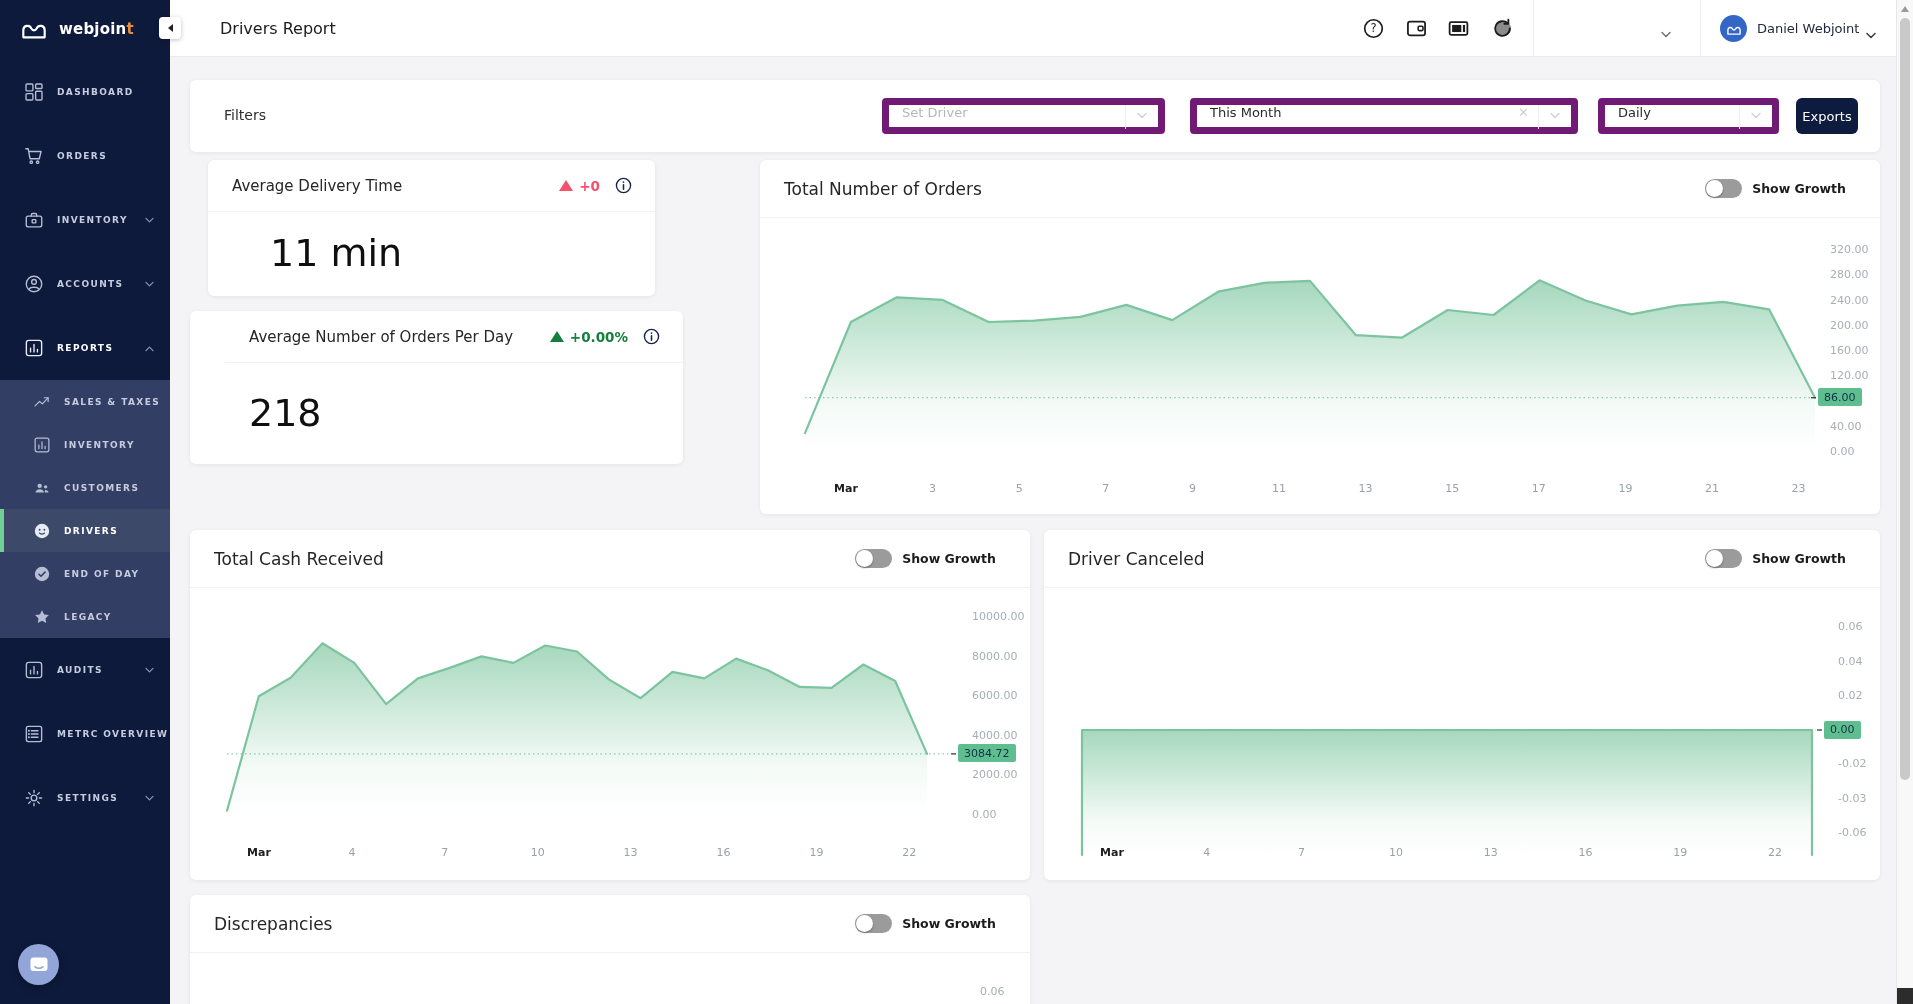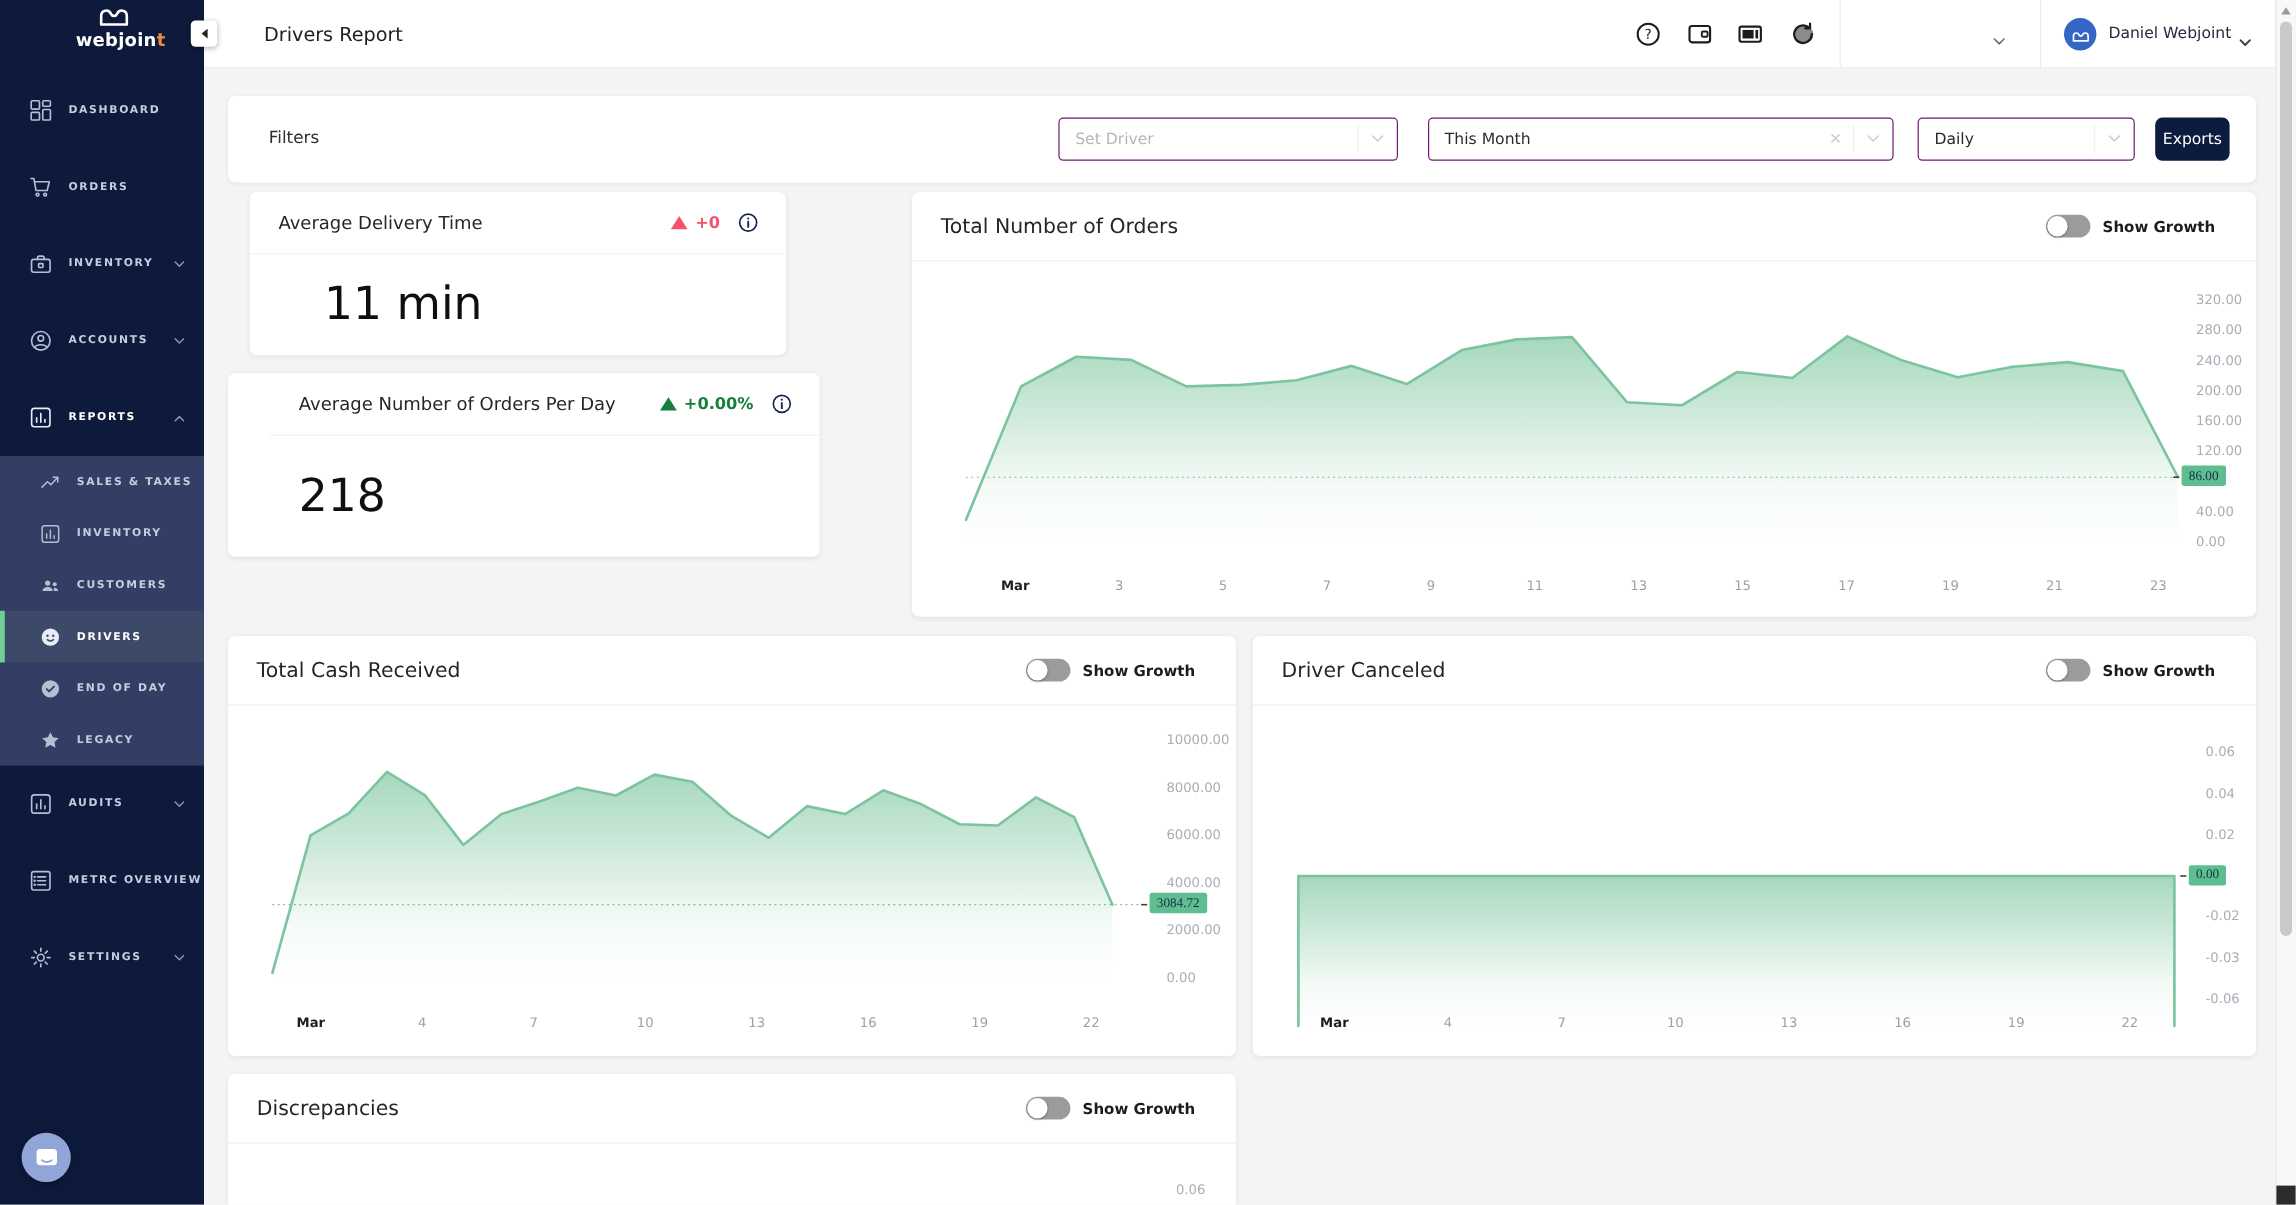--- a/index.html
+++ b/index.html
@@ -1,21 +1,21 @@
 <!DOCTYPE html>
 <html><head>
 <meta charset="utf-8">
 <style>
   * { margin:0; padding:0; box-sizing:border-box; }
   html,body { width:1913px; height:1004px; overflow:hidden; }
   body { position:relative; background:#f4f4f6; font-family:"DejaVu Sans","Liberation Sans",sans-serif; }
 
   
   .sidebar { position:absolute; left:0; top:0; width:170px; height:1004px; background:#0e1a3c; z-index:5; }
-  .logo-row { height:57px; display:flex; align-items:center; padding-left:20px;flex-direction:column; }
+  .logo-row { height:57px; display:flex; align-items:center; padding-left:20px; }
   .logo-icon { width:28px; height:24px; color:#fff; }
   .logo-text { margin-left:11px; font-size:15px; font-weight:bold; color:#fff; letter-spacing:.2px; }
   .logo-accent { color:#e98a3c; }
   .collapse-btn { position:absolute; left:159px; top:17px; width:22px; height:22px; background:#fff; border-radius:4px;
     box-shadow:0 1px 4px rgba(0,0,0,.25); z-index:20; display:flex; align-items:center; justify-content:center; cursor:pointer; }
   .collapse-btn .tri { width:0; height:0; border-top:4px solid transparent; border-bottom:4px solid transparent; border-right:5px solid #222; }
   .nav { margin-top:3px; }
   .nav-item { height:64px; display:flex; align-items:center; padding-left:24px; position:relative; cursor:pointer; }
   .nav-item.sub { height:43px; padding-left:33px; }
   .submenu { background:#323e63; }
@@ -47,22 +47,22 @@
     display:flex; align-items:center; justify-content:center; cursor:pointer; }
   .avatar svg { width:16px; height:14px; color:#fff; }
   .user-name { position:absolute; left:1587px; top:21px; font-size:13px; font-weight:500; color:#232a3d; cursor:pointer; }
   .user-chev { position:absolute; left:1696px; top:25px; width:10px; height:8px; color:#3a3a3a; cursor:pointer; }
   .user-chev svg, .tb-select .chev svg { width:100%; height:100%; }
 
   
   .card { position:absolute; background:#fff; border-radius:6px; box-shadow:0 1px 4px rgba(25,30,60,.07); }
   .filters-card { left:190px; top:80px; width:1690px; height:72px; }
   .filters-title { position:absolute; left:34px; top:27px; font-size:14px; color:#2e2e2e; }
-  .select { position:absolute; top:18px; height:36px; border:1px solid #701a75; border-radius:4px; background:#fff;
-    display:flex; align-items:center; font-size:13px; cursor:pointer; }
+  .select { position:absolute; top:18px; height:36px; border:7px solid #701a75; border-radius:4px; background:#fff;
+    display:flex; font-size:13px; cursor:pointer; }
   .select .val { flex:1; padding:0 13px; color:#2a2a2a; white-space:nowrap; }
   .select .ph { color:#b6b6b6; }
   .select .clear-x { color:#cfcfcf; font-size:13px; padding:0 9px; cursor:pointer; }
   .select .sep { width:1px; height:24px; background:#efefef; }
   .select .chev { width:32px; display:flex; align-items:center; justify-content:center; color:#cfcfcf; }
   .select .chev svg { width:10px; height:8px; }
   .exports-btn { position:absolute; left:1606px; top:18px; width:62px; height:36px; background:#0d1b3f; color:#fff;
     font-size:13px; border:none; border-radius:6px; cursor:pointer; display:flex; align-items:center; justify-content:center; font-family:inherit; }
 
   .stat-card-1 { left:208px; top:160px; width:447px; height:136px; }
@@ -82,21 +82,21 @@
   .chart-card-canceled { left:1044px; top:530px; width:836px; height:350px; }
   .chart-card-disc { left:190px; top:895px; width:840px; height:350px; }
   .chart-header { height:58px; display:flex; align-items:center; padding:0 34px 0 24px; border-bottom:1px solid #f1f1f1; position:relative; z-index:2; }
   .chart-title { flex:1; font-size:17px; font-weight:500; color:#262626; }
   .growth { display:flex; align-items:center; gap:10px; }
   .toggle { width:37px; height:19px; border-radius:10px; background:#9b9b9b; position:relative; cursor:pointer; flex:0 0 auto; }
   .toggle .knob { position:absolute; left:1px; top:1px; width:17px; height:17px; border-radius:50%; background:#fff; box-shadow:0 1px 2px rgba(0,0,0,.35); }
   .growth-label { font-size:12.5px; font-weight:bold; color:#1c1c1c; white-space:nowrap; }
   .chart-host { position:absolute; left:0; top:0; right:0; bottom:0; z-index:1;padding-left:31px; }
   .tick { position:absolute; font-size:11px; color:#a8aeb6; white-space:nowrap; }
-  .cur-badge { position:absolute; background:#5fbe90; color:#143147; font-size:11px; font-weight:500; padding:2.5px 6px; border-radius:2px; white-space:nowrap;font-family:Liberation Serif, serif; }
+  .cur-badge { position:absolute; background:#5fbe90; color:#143147; font-size:11px; font-weight:500; padding:2.5px 6px; border-radius:2px; white-space:nowrap; }
   .xlab { position:absolute; width:48px; text-align:center; font-size:11px; color:#9ba1a8; }
   .xlab.first { color:#1d1d1d; font-weight:bold; }
 
   
   .scrollbar { position:absolute; right:0; top:0; width:17px; height:1004px; background:#f8f8f8; border-left:1px solid #e7e7e7; z-index:40; }
   .sb-up { position:absolute; left:4px; top:6px; width:0; height:0; border-left:4px solid transparent; border-right:4px solid transparent; border-bottom:6px solid #9a9a9a; cursor:pointer; }
   .sb-thumb { position:absolute; left:3px; top:18px; width:10px; height:762px; background:#c9c9c9; border-radius:5px; cursor:pointer; }
   .sb-bottom { position:absolute; left:0; bottom:0; width:17px; height:16px; background:#2c2c2c; cursor:pointer; }
 </style>
 </head>

